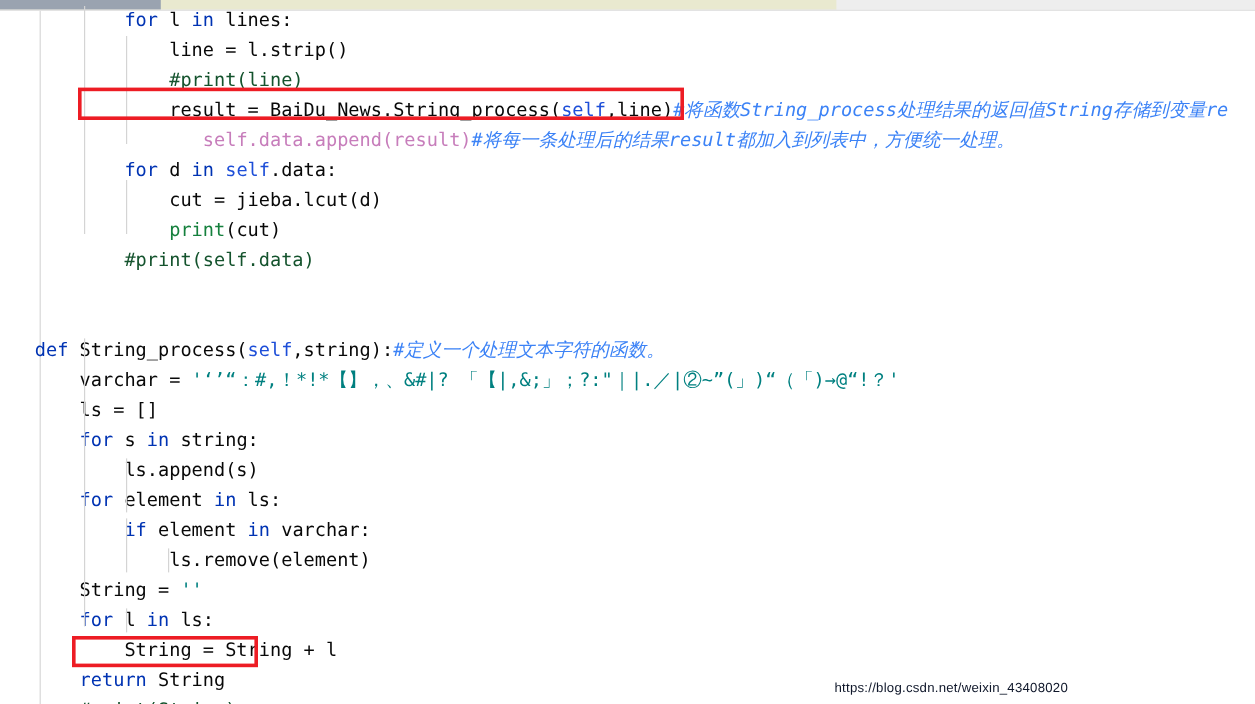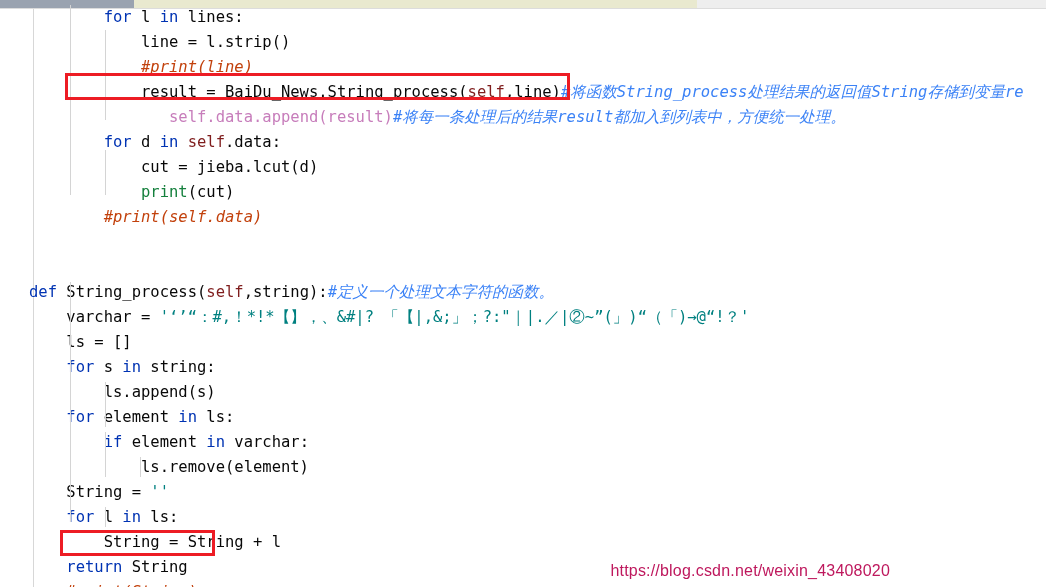--- a/index.html
+++ b/index.html
@@ -75,22 +75,22 @@
   .line {
     position: relative;
     height: 25px;
     padding-left: 29px;
   }
   .line.blank { color: transparent; }
 
   
   .kw      { color: #0033b3; }
   .fn      { color: #15803d; }
-  .self    { color: #7f1d1d; }
-  .cmt     { color: #c2410c; font-style: italic; }
+  .self    { color: #1d4ed8; }
+  .cmt     { color: #14532d; }
   .cmt-cn  { color: #3b82f6; font-style: italic; margin-top: 12px; }
   .pink    { color: #c77dbb; margin-left: 28px; }
   .teal    { color: #008080; }
   .plain   { color: #080808; }
 
   
   .indent-guide {
     position: absolute;
     width: 1px;
     background: #d4d4d4;
@@ -104,22 +104,22 @@
     pointer-events: none;
     background: transparent;
   }
 
   
   .watermark {
     position: absolute;
     right: 10px;
     bottom: 7px;
     font-family: "Liberation Sans", sans-serif;
-    font-size: 16px;
-    color: #be185d;
+    font-size: 11px;
+    color: #0f172a;
     letter-spacing: .2px;
     white-space: nowrap;
   }
 </style>
 </head>
 <body>
 
 <div id="editor">
 
   <div class="scrollbar">

